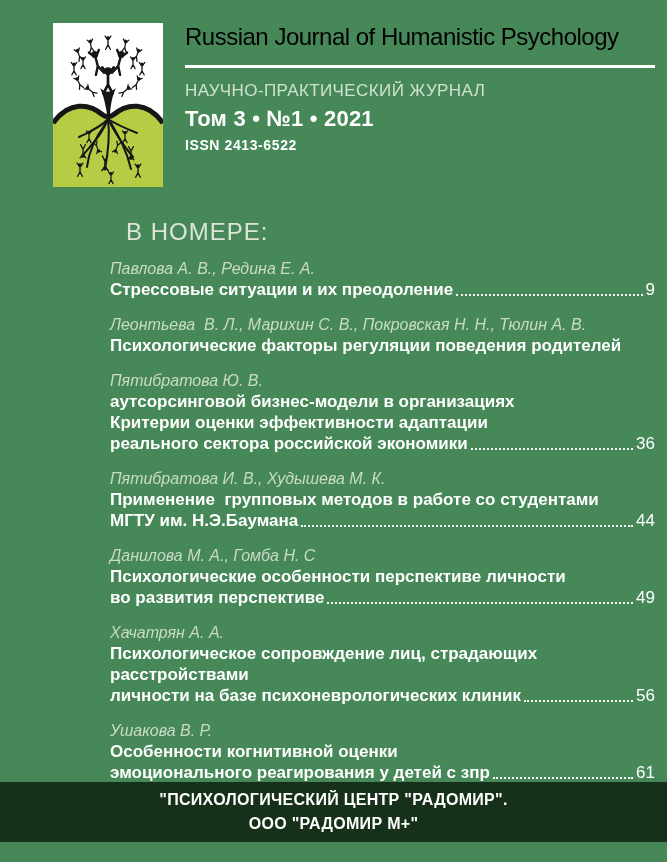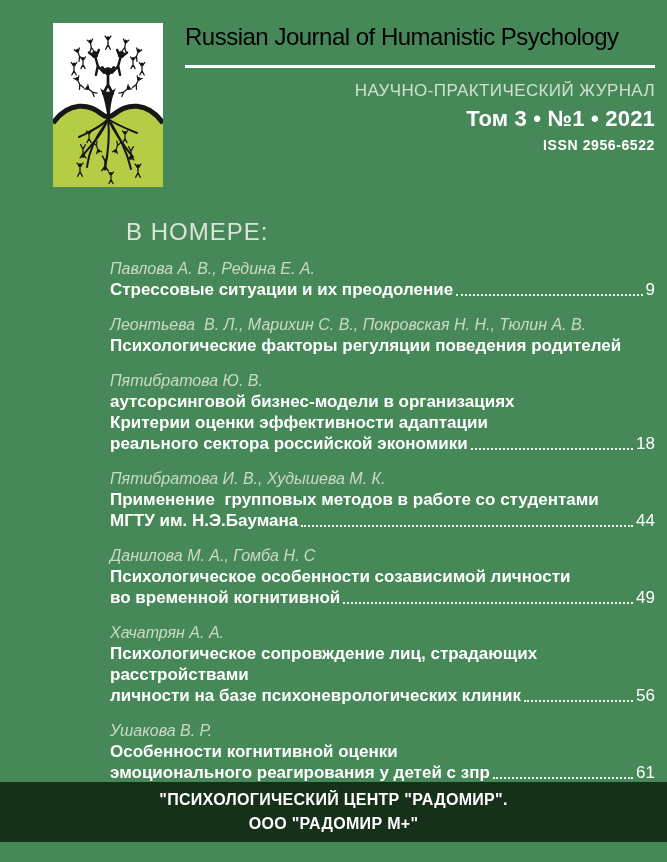--- a/index.html
+++ b/index.html
@@ -19,21 +19,21 @@
   .head-text { position:absolute; left:185px; top:16px; width:470px; }
   .journal-title {
     margin:0; color:#ffffff; font-weight:400;
     font-size:44px; line-height:1.02; letter-spacing:-2px; white-space:nowrap;
   }
   .journal-subtitle {
     color:#000000; font-size:24px; letter-spacing:-0.5px;
     margin-top:7px; white-space:nowrap;
   }
   .divider { height:3px; background:#ffffff; margin-top:14px; }
-  .issue-block { text-align:right; margin-top:13px; color:#ffffff; }
+  .issue-block { text-align:left; margin-top:13px; color:#ffffff; }
   .journal-type { font-size:17px; color:#cfe2cf; letter-spacing:0.4px; }
   .issue-info  { font-size:22px; margin-top:5px; font-weight:700; letter-spacing:0.2px; }
   .issn        { font-size:14px; margin-top:5px; font-weight:700; letter-spacing:0.6px; }
 
   
   .toc { position:absolute; left:110px; right:12px; top:218px; }
   .toc-heading {
     margin:0 0 12px 16px; font-size:24px; font-weight:400;
     color:#dde4d8; letter-spacing:1px;
   }
@@ -133,21 +133,21 @@
         </g>
       </svg>
     </div>
 
     <div class="head-text">
       <div class="journal-subtitle">Russian Journal of Humanistic Psychology</div>
       <div class="divider"></div>
       <div class="issue-block">
         <div class="journal-type">НАУЧНО-ПРАКТИЧЕСКИЙ ЖУРНАЛ</div>
         <div class="issue-info">Том 3 • №1 • 2021</div>
-        <div class="issn">ISSN 2956-6522</div>
+        <div class="issn">ISSN 2413-6522</div>
       </div>
     </div>
   </header>
 
   <main class="toc">
     <h2 class="toc-heading">В НОМЕРЕ:</h2>
     <div id="toc-list">
   <div class="toc-entry">
     <div class="authors">Павлова А. В., Редина Е. А.</div>
     <div class="titles">
@@ -160,37 +160,37 @@
     <div class="titles">
             <div class="title-line">Психологические факторы регуляции поведения родителей</div>
           </div>
   </div>
 
   <div class="toc-entry">
     <div class="authors">Пятибратова Ю. В.</div>
     <div class="titles">
             <div class="title-line">аутсорсинговой бизнес-модели в организациях</div>
             <div class="title-line">Критерии оценки эффективности адаптации</div>
-            <div class="title-line last"><span class="t">реального сектора российской экономики</span><span class="leader"></span><span class="page-num">18</span></div>
+            <div class="title-line last"><span class="t">реального сектора российской экономики</span><span class="leader"></span><span class="page-num">36</span></div>
           </div>
   </div>
 
   <div class="toc-entry">
     <div class="authors">Пятибратова И. В., Худышева М. К.</div>
     <div class="titles">
             <div class="title-line">Применение  групповых методов в работе со студентами</div>
             <div class="title-line last"><span class="t">МГТУ им. Н.Э.Баумана</span><span class="leader"></span><span class="page-num">44</span></div>
           </div>
   </div>
 
   <div class="toc-entry">
     <div class="authors">Данилова М. А., Гомба Н. С</div>
     <div class="titles">
-            <div class="title-line">Психологическое особенности созависимой личности</div>
-            <div class="title-line last"><span class="t">во временной когнитивной</span><span class="leader"></span><span class="page-num">49</span></div>
+            <div class="title-line">Психологические особенности перспективе личности</div>
+            <div class="title-line last"><span class="t">во развития перспективе</span><span class="leader"></span><span class="page-num">49</span></div>
           </div>
   </div>
 
   <div class="toc-entry">
     <div class="authors">Хачатрян А. А.</div>
     <div class="titles">
             <div class="title-line">Психологическое сопровждение лиц, страдающих расстройствами</div>
             <div class="title-line last"><span class="t">личности на базе психоневрологических клиник</span><span class="leader"></span><span class="page-num">56</span></div>
           </div>
   </div>

